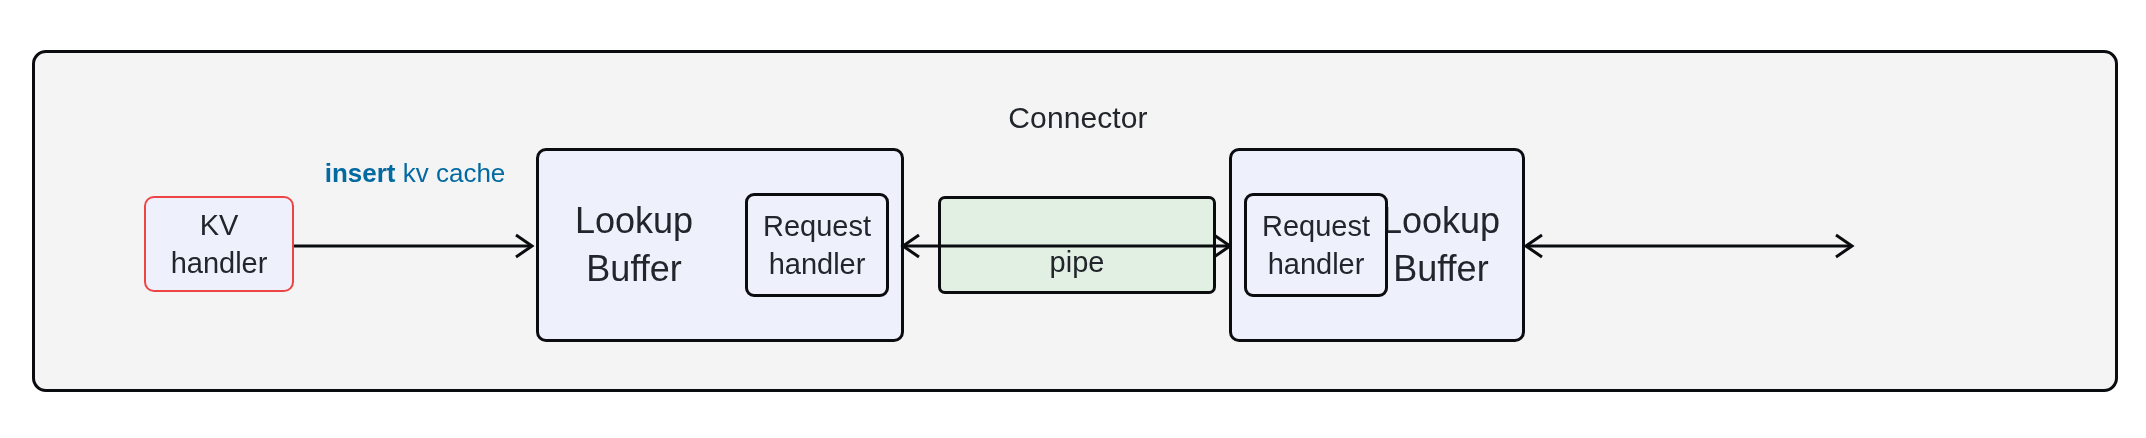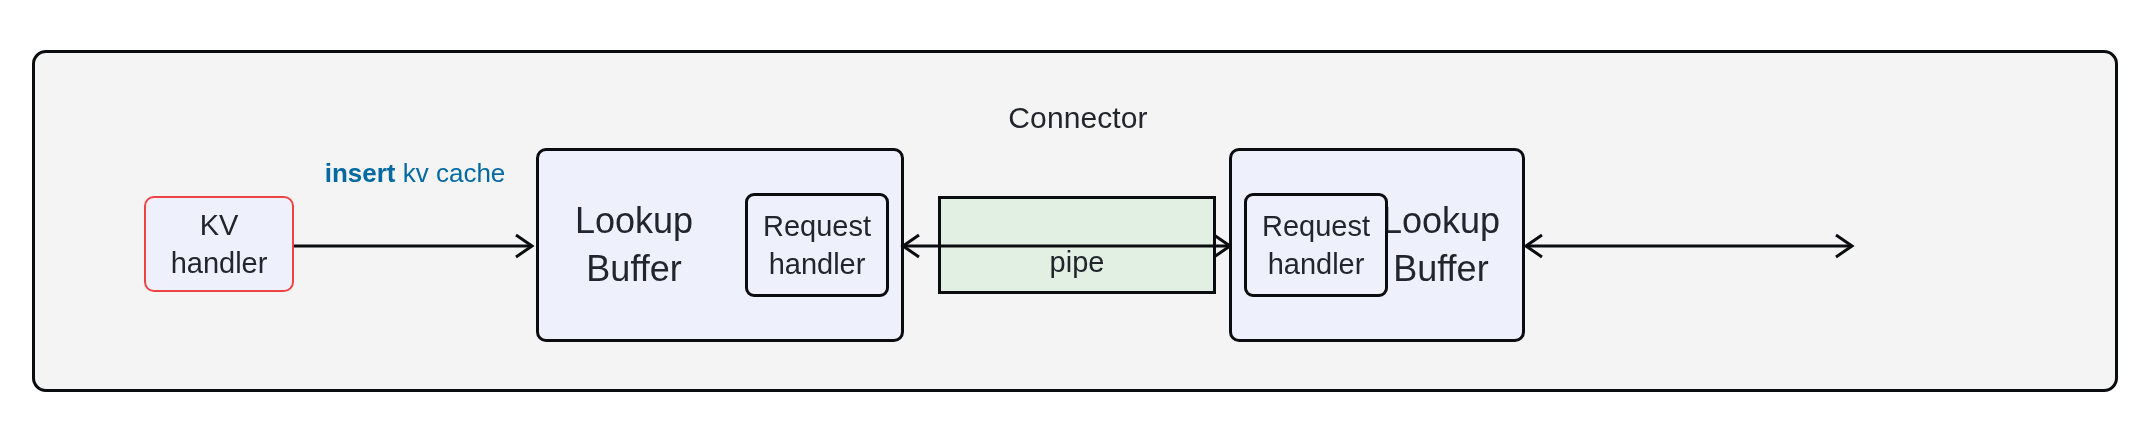--- a/index.html
+++ b/index.html
@@ -110,21 +110,21 @@
   
   #pipe {
     position: absolute;
     left: 938px;
     top: 196px;
     width: 278px;
     height: 98px;
     box-sizing: border-box;
     background: #e2f0e4;
     border: 3px solid #0b0c10;
-    border-radius: 0;
+    border-radius: 7px;
   }
   #pipe .pipe-label {
     position: absolute;
     left: 0;
     right: 0;
     bottom: 10px;
     text-align: center;
     font-size: 29px;
     color: #22252b;
   }

